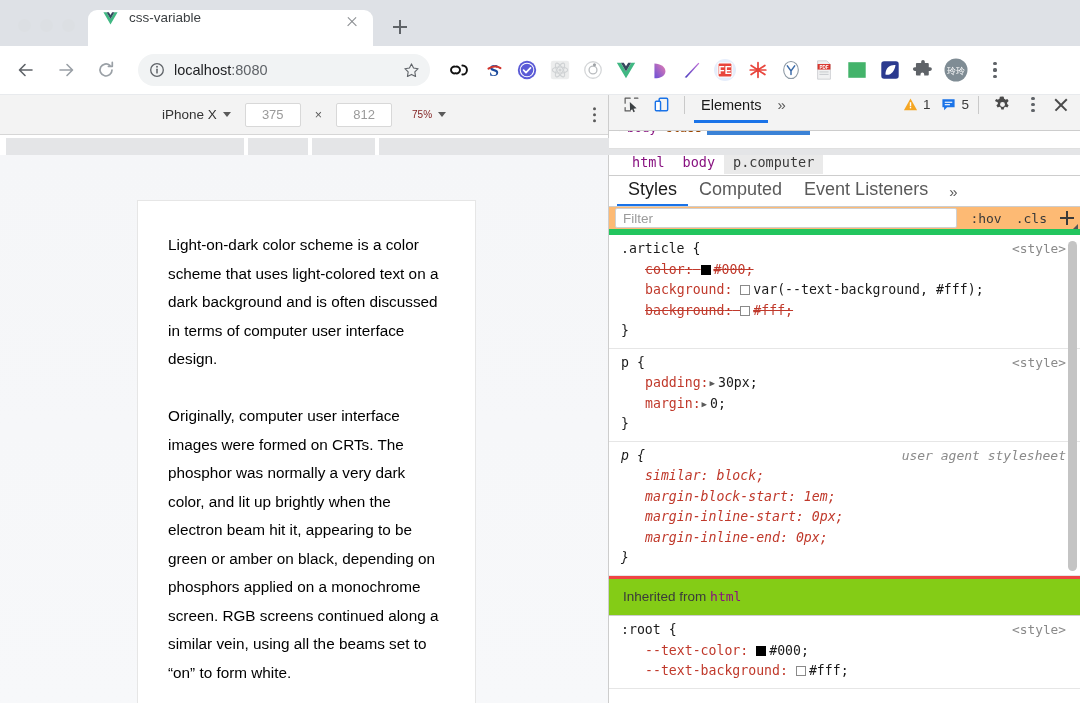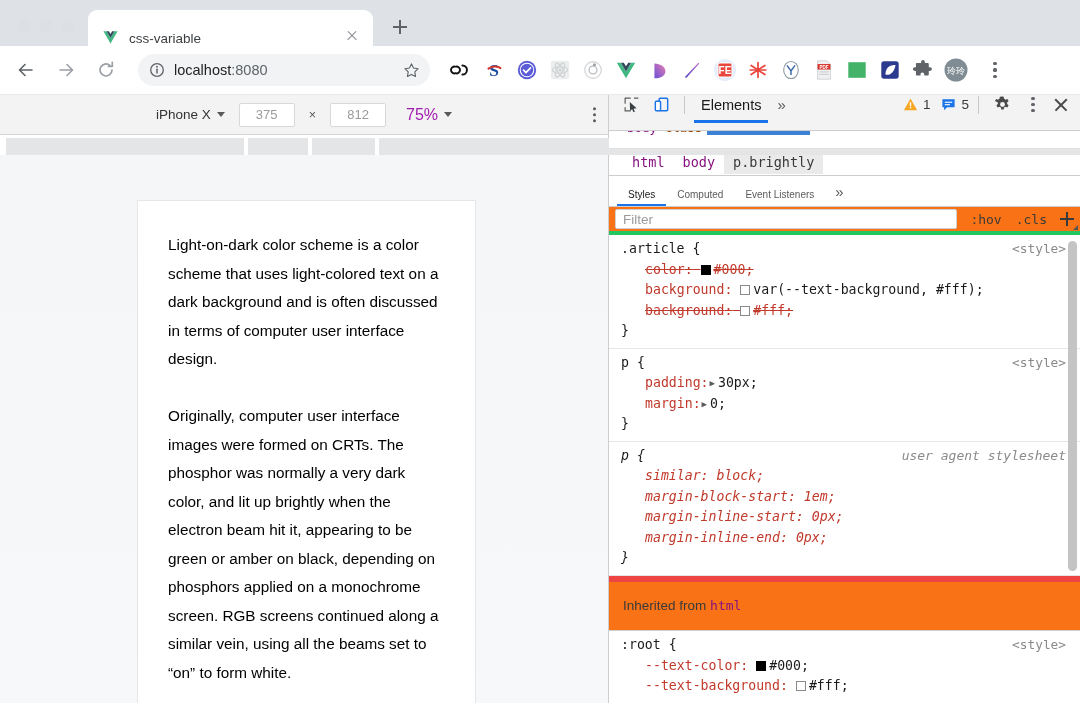--- a/index.html
+++ b/index.html
@@ -17,21 +17,21 @@
   .tabstrip {
     height: 46px; background: #dee1e6;
     display: flex; align-items: flex-end; position: relative; flex: 0 0 46px;
   }
   .traffic { display: flex; align-items: center; gap: 9px; padding: 0 13px 14px 18px; }
   .dot { width: 13px; height: 13px; border-radius: 50%; background: #dcdfe3; }
 
   .tab {
     height: 36px; width: 285px;
     background: #ffffff; border-radius: 9px 9px 0 0;
-    display: flex; align-items: flex-end; padding: 0 10px 0 14px;
+    display: flex; align-items: flex-start; padding: 0 10px 0 14px;
     position: relative; gap: 10px;
   }
   .tab-fav { width: 17px; height: 17px; flex: 0 0 17px; display:block; }
   .tab-title {
     flex: 1 1 auto; font-size: 13.5px; color: #3c4043;
     white-space: nowrap; overflow: hidden; text-overflow: ellipsis;
   }
   .tab-close { width: 22px; height: 22px; flex:0 0 22px; position: relative; opacity: .75; }
   .tab-close::before, .tab-close::after {
     content:''; position:absolute; left:5px; top:10.5px; width:12px; height:1.4px;
@@ -85,21 +85,21 @@
     display:flex; align-items:center; justify-content:center; gap: 14px; position:relative;
   }
   .dev-select { font-size: 13.5px; color:#333; display:flex; align-items:center; gap:6px; }
   .caret { width:0;height:0; border-left:4.5px solid transparent; border-right:4.5px solid transparent;
            border-top:5.5px solid #5a5a5a; display:inline-block; }
   .dim-input {
     width: 56px; height: 24px; border:1px solid #d8d8d8; background:#fff; border-radius:2px;
     display:flex; align-items:center; justify-content:center; font-size:13px; color:#9a9a9a;
   }
   .xmark { font-size: 12.5px; color:#5a5a5a; }
-  .zoom-select { font-size:16px; color:#a21caf; display:flex; align-items:center; gap:6px; margin-left:6px;}
+  .zoom-select { font-size:10px; color:#7f1d1d; display:flex; align-items:center; gap:6px; margin-left:6px;}
   .devbar .kebab2 { position:absolute; right: 12px; top:50%; transform:translateY(-50%);
                     display:flex; flex-direction:column; gap:3px; align-items:center; }
   .devbar .kebab2 i { width:3.2px;height:3.2px;border-radius:50%;background:#5a5a5a; display:block;}
 
   .ruler { height: 20px; flex:0 0 20px; background:#fff; position:relative; }
   .ruler .seg { position:absolute; top:3px; height:17px; background:#e4e5e7; }
 
   .viewport-area {
     flex:1 1 auto; position:relative;
     background: linear-gradient(to bottom, #f5f6f8 0%, #f7f8fa 100%);
@@ -162,27 +162,27 @@
   .crumb {
     font-family:"DejaVu Sans Mono", monospace; font-size: 13.5px; color:#881280;
     padding: 3px 9px; border-radius:0; line-height:18px;
   }
   .crumb.sel { background:#eaeaea; color:#3a3a3a; }
 
   .panel-tabs {
     height: 31px; flex:0 0 31px; background:#fff; border-bottom:1px solid #cdcdcd;
     display:flex; align-items:flex-end; padding-left: 8px;
   }
-  .ptab { font-size:10px; color:#5a5a5a; padding: 0 11px 6px; position:relative; }
+  .ptab { font-size:18px; color:#5a5a5a; padding: 0 11px 6px; position:relative; }
   .ptab.active { color:#1a1a1a; }
   .ptab.active::after{content:'';position:absolute;left:0;right:0;bottom:0;height:2.5px;background:#1a73e8;}
   .ptab-chev { font-size:15px;color:#5a5a5a;padding: 0 10px 6px; }
 
   .filterbar {
-    height: 28px; flex:0 0 28px; background:#f97316; border-bottom:4px solid #22c55e;
+    height: 28px; flex:0 0 28px; background:#fdba74; border-bottom:6px solid #22c55e;
     display:flex; align-items:center; padding: 0 0 0 6px; gap:0;
   }
   .filter-input {
     flex:1 1 auto; height:20px; background:#fff; border:1px solid #d0d0d0; border-radius:2px;
     display:flex; align-items:center; padding-left:7px; font-size:13.5px; color:#9b9b9b;
     margin-right: 6px;
   }
   .fbtn { font-family:"DejaVu Sans Mono", monospace; font-size:13px; color:#3a3a3a; padding: 0 7px; }
   .plus-btn { width:26px; height:26px; position:relative; flex:0 0 26px; }
   .plus-btn::before,.plus-btn::after{content:'';position:absolute;background:#3a3a3a;}
@@ -210,22 +210,22 @@
   .strike { text-decoration: line-through; text-decoration-color:#c0392b; }
   .strike .val { color:#c0392b; text-decoration: line-through; }
   .swatch {
     display:inline-block; width:10px; height:10px; border:1px solid #8a8a8a;
     vertical-align: -1px; margin-right: 3px;
   }
   .swatch.black { background:#000; border-color:#000; }
   .swatch.white { background:#fff; }
   .tri { display:inline-block; color:#5a5a5a; font-size:9px; margin: 0 3px 0 1px; vertical-align:1px; }
   .inherit-head {
-    background:#f97316; border-bottom:1px solid #cdcdcd; border-top:6px solid #ef4444;
-    padding: 14px 14px; font-family:"Liberation Sans", sans-serif; font-size:13.5px; color:#3a3a3a;
+    background:#84cc16; border-bottom:1px solid #cdcdcd; border-top:3px solid #ef4444;
+    padding: 8px 14px; font-family:"Liberation Sans", sans-serif; font-size:13.5px; color:#3a3a3a;
   }
   .inherit-head code { font-family:"DejaVu Sans Mono", monospace; color:#881280; font-size:13px;}
 
   .dt-scrollbar {
     position:absolute; right:3px; top:6px; width:9px; height:330px;
     background:#c4c4c4; border-radius:5px;
   }
 </style>
 </head>
 <body>
@@ -504,21 +504,21 @@
 
       <div class="dom-sliver">
         <span class="arrow">▼</span>
         <span class="txt"><span class="tag">body</span> <span class="attr">class</span></span>
         <span class="hl"></span>
       </div>
 
       <div class="crumbs">
         <span class="crumb">html</span>
         <span class="crumb">body</span>
-        <span class="crumb sel">p.brightly</span>
+        <span class="crumb sel">p.computer</span>
       </div>
 
       <div class="panel-tabs">
         <span class="ptab active">Styles</span>
         <span class="ptab">Computed</span>
         <span class="ptab">Event Listeners</span>
         <span class="ptab-chev">»</span>
       </div>
 
       <div class="filterbar">

